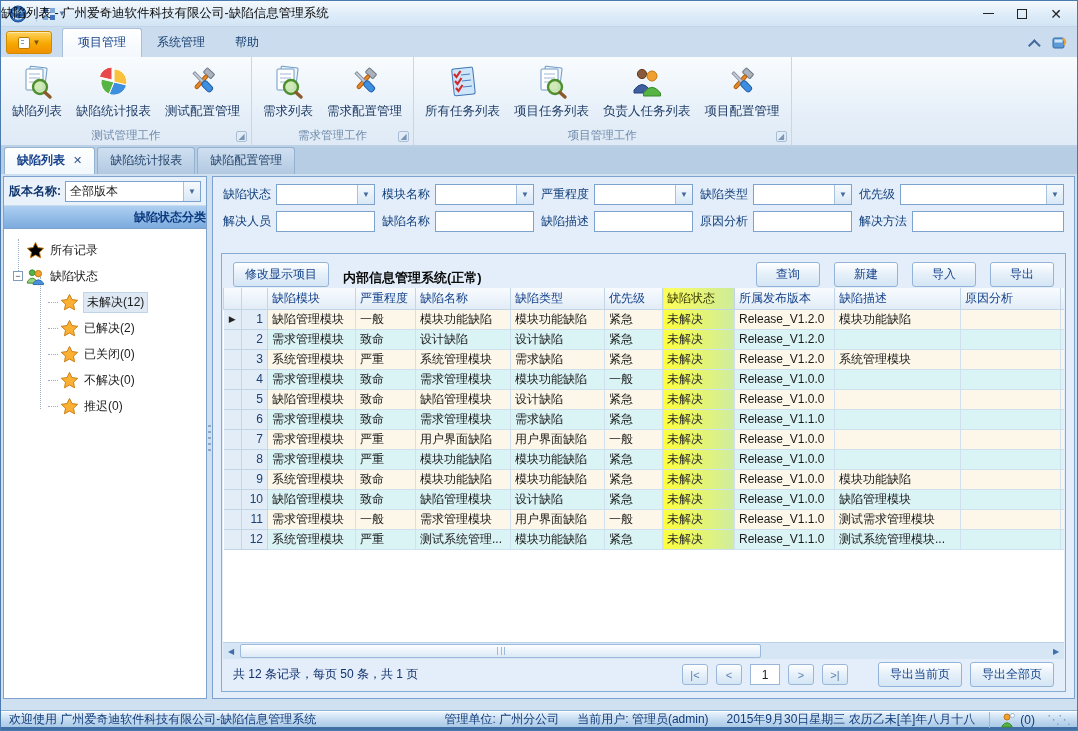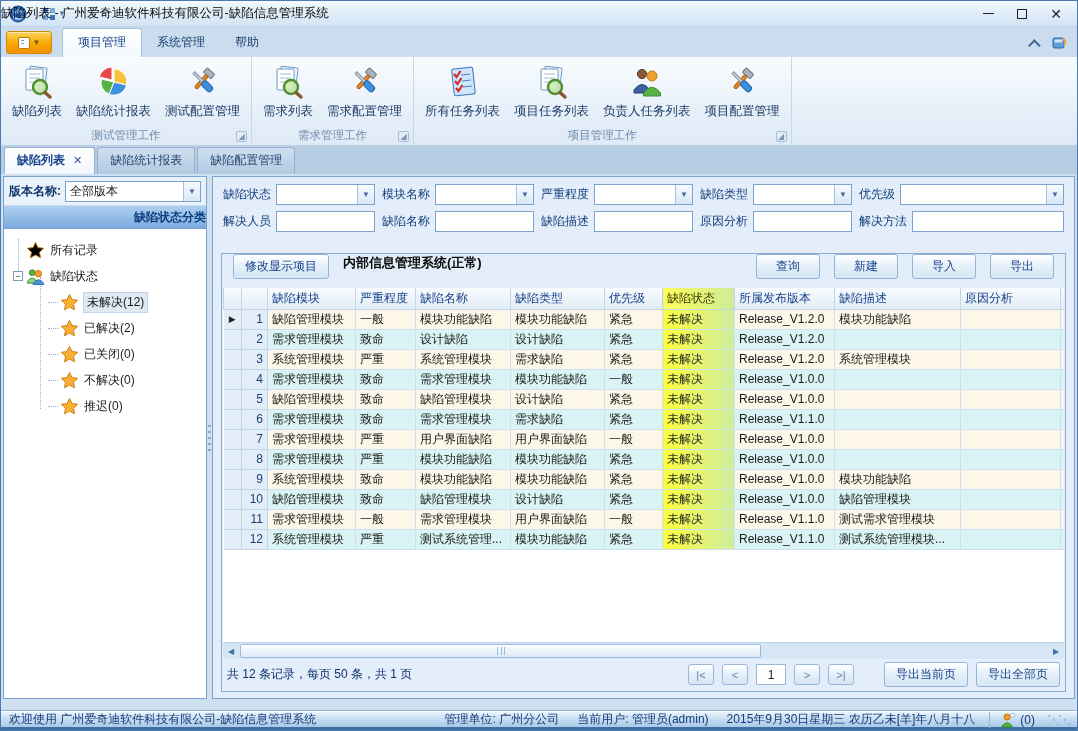--- a/index.html
+++ b/index.html
@@ -86,21 +86,21 @@
 
   .panel { position:absolute; left:211px; top:2px; right:2px; bottom:2px; border:1px solid #7da2ce; background:#e3eefa; }
   .filters { position:absolute; top:7px; left:10px; right:10px; display:flex; flex-direction:column; gap:6px; }
   .frow { display:flex; gap:7px; align-items:center; }
   .fpair { flex:1; display:flex; align-items:center; gap:5px; }
   .fpair.wide { flex:1.35; }
   .flabel { color:#13407c; white-space:nowrap; }
   .finput { flex:1; height:21px; background:#fff; border:1px solid #7da2ce; }
 
   .gridbox { position:absolute; top:76px; left:8px; right:8px; bottom:6px; border:1px solid #86acd1; background:#e3eefa; }
-  .gtoolbar { height:33px; display:flex; align-items:flex-start; padding:0 11px; gap:14px; }
+  .gtoolbar { height:33px; display:flex; align-items:flex-end; padding:0 11px; gap:14px; }
   .btn { background:linear-gradient(#ffffff,#e7f1fa 45%,#d4e5f4); border:1px solid #93b4d8; border-radius:3px;
     color:#15428b; padding:3px 11px; text-align:center; white-space:nowrap; cursor:default; }
   .gtitle { font-weight:bold; color:#0a0a0a; font-size:13px; }
   .gt-spacer { flex:1; }
   .gtoolbar .btn.act { min-width:64px; }
 
   .table-wrap { position:absolute; top:34px; left:1px; right:1px; bottom:49px; background:#fff; overflow:hidden; }
   table { border-collapse:collapse; table-layout:fixed; width:915px; }
   th { height:21px; background:linear-gradient(#f8fbfe,#e2ecf6); border:1px solid #c3d6e8; border-top:none;
     font-weight:normal; color:#15428b; text-align:left; padding:0 4px; white-space:nowrap; overflow:hidden; }
@@ -114,21 +114,21 @@
   td.ind { text-align:center; color:#222; font-size:9px; padding:0; }
   td.st, tr.odd td.st, tr.even td.st { background:linear-gradient(90deg,#fdff3d,#cfeca0); color:#2b2b2b; }
 
   .hscroll { position:absolute; left:1px; right:1px; bottom:32px; height:17px; background:#d7e6f4; border-top:1px solid #bcd2e8; }
   .hs-arrow { position:absolute; top:1px; width:16px; height:15px; color:#3f6ea8; font-size:8px; line-height:15px; text-align:center; }
   .hs-arrow.left { left:0; } .hs-arrow.right { right:0; }
   .hs-thumb { position:absolute; left:17px; top:1px; width:62%; height:14px; background:linear-gradient(#fdfeff,#dce9f6);
     border:1px solid #9cbadc; border-radius:2px; display:flex; align-items:center; justify-content:center; }
   .hs-grip { width:8px; height:8px; border-left:1px solid #9cbadc; border-right:1px solid #9cbadc; background:linear-gradient(90deg,transparent 3px,#9cbadc 3px,#9cbadc 4px,transparent 4px); }
 
-  .grid-footer { position:absolute; left:1px; right:1px; bottom:1px; height:31px; display:flex; align-items:center; padding:0 4px; gap:8px; color:#10316b; }
+  .grid-footer { position:absolute; left:1px; right:1px; bottom:1px; height:31px; display:flex; align-items:center; padding:0 10px; gap:8px; color:#10316b; }
   .gf-spacer { flex:1; }
   .pgbtn { width:26px; height:21px; display:flex; align-items:center; justify-content:center;
     background:linear-gradient(#ffffff,#e7f1fa 45%,#d4e5f4); border:1px solid #9ab7d9; border-radius:3px; color:#5d82ad; font-size:11px; }
   .pginput { width:30px; height:21px; border:1px solid #9ab7d9; text-align:center; font-size:12px; color:#222; font-family:inherit; }
   .gf-gap { width:14px; }
 
   
   .statusbar { position:absolute; bottom:0; left:0; right:0; height:19px;
     background:linear-gradient(#eaf4fd,#c2d9ef 55%,#a9c9e6); border-top:1px solid #ffffff; box-shadow:0 -1px 0 #8fb2d4;
     display:flex; align-items:center; padding:0 8px; color:#123d7a; border-bottom:3px solid #3f6fa5; }

